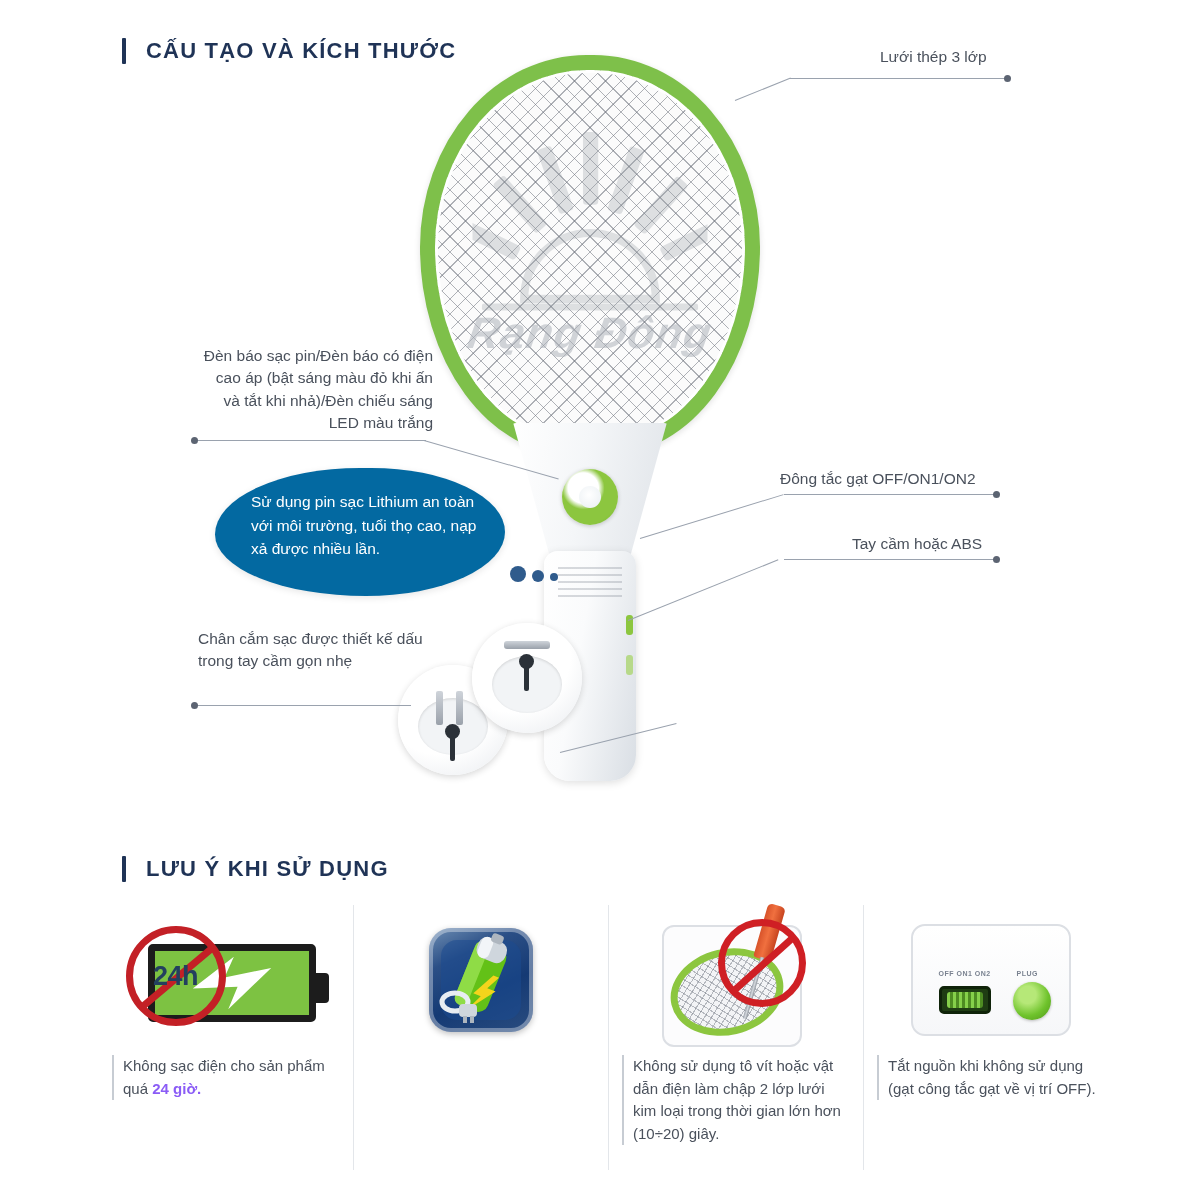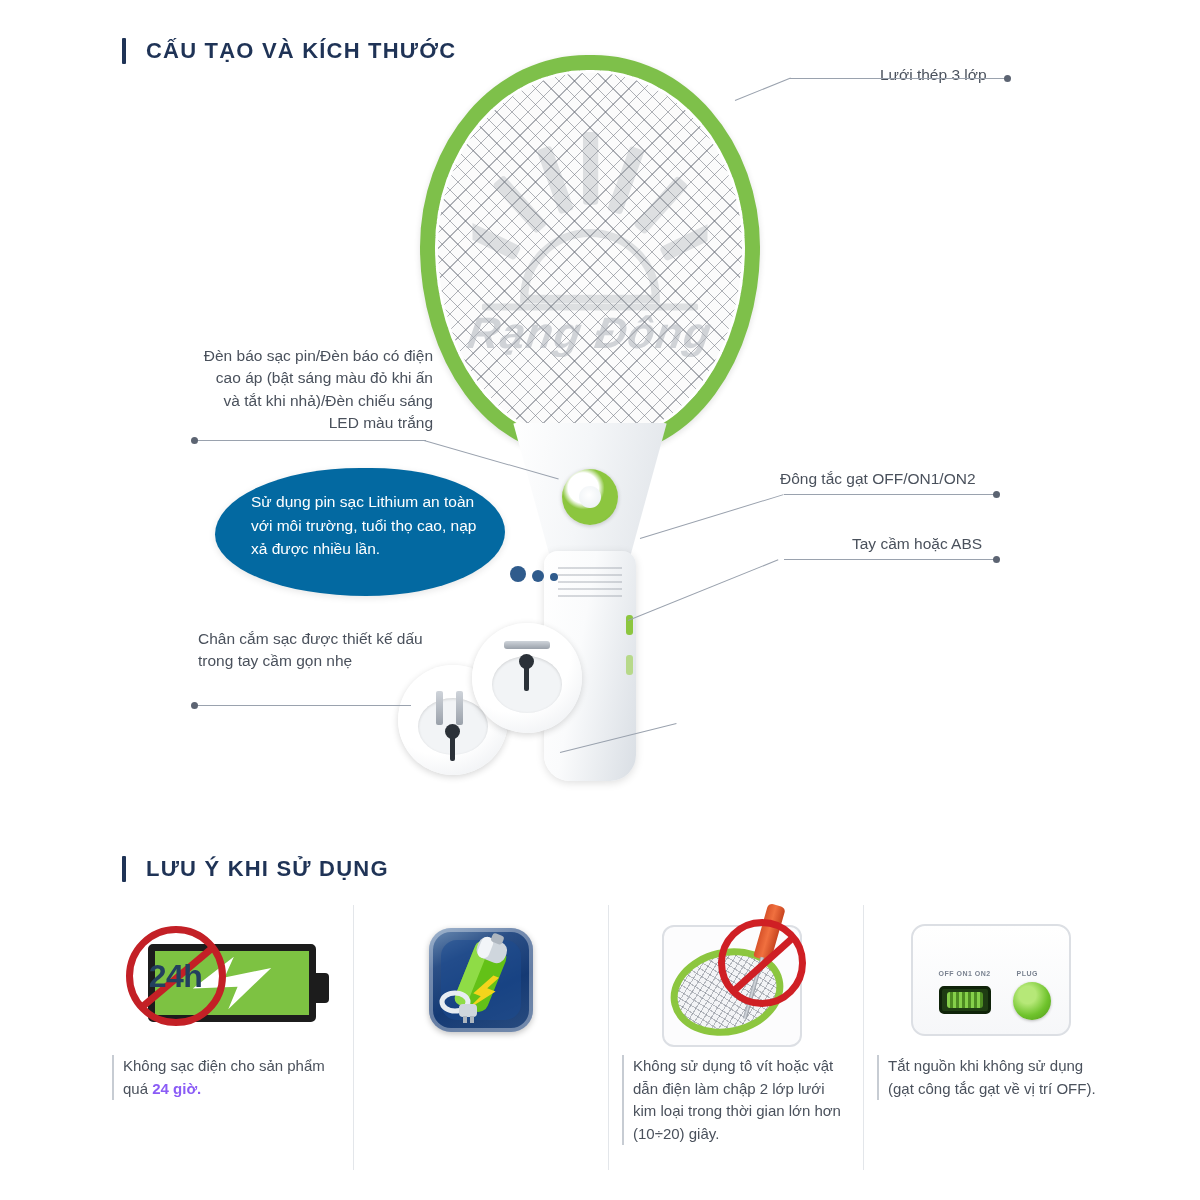--- a/index.html
+++ b/index.html
@@ -288,21 +288,21 @@
     position:absolute;
     left:-4px; top:42px;
     width:94px; height:7px;
     background:#c32026;
     transform:rotate(-40deg);
   }
   .no-sign .no-text {
     position:absolute;
     left:50%; top:50%;
     transform:translate(-50%,-50%);
-    font-size:32px;
+    font-size:27px;
     font-weight:bold;
     color:#23405e;
     letter-spacing:-.5px;
   }
 
   
   .app-tile {
     width:104px; height:104px;
     border-radius:22px;
     background:linear-gradient(155deg,#6f8fb5 0%,#2b4f86 28%,#153a74 60%,#2a4d80 100%);
@@ -444,21 +444,21 @@
     <div class="pin" style="left:58px; top:26px;"></div>
     <div class="pin-dark" style="left:52px; top:66px;"></div>
   </div>
   <div class="plug-base" id="plug-b">
     <div class="plug-oval"></div>
     <div class="pin" style="left:32px; top:18px; width:46px; height:8px; border-radius:3px;"></div>
     <div class="pin-dark" style="left:52px; top:38px;"></div>
   </div>
 </div>
 
-<div class="callout right" style="left:880px; top:64px; width:250px;">Lưới thép 3 lớp</div>
+<div class="callout right" style="left:880px; top:46px; width:250px;">Lưới thép 3 lớp</div>
 <div class="leader" style="left:790px; top:78px; width:218px;"></div>
 <div class="leader-diag" style="left:735px; top:100px; width:60px; transform:rotate(-22deg);"></div>
 <div class="dot" style="left:1004px; top:75px;"></div>
 
 <div class="callout" style="left:198px; top:345px; width:235px;text-align:right;">Đèn báo sạc pin/Đèn báo có điện cao áp (bật sáng màu đỏ khi ấn và tắt khi nhả)/Đèn chiếu sáng LED màu trắng</div>
 <div class="leader" style="left:196px; top:440px; width:230px;"></div>
 <div class="leader-diag" style="left:424px; top:440px; width:140px; transform:rotate(16deg);"></div>
 <div class="dot" style="left:191px; top:437px;"></div>
 
 <div class="callout right" style="left:780px; top:468px; width:260px;">Đông tắc gạt OFF/ON1/ON2</div>

